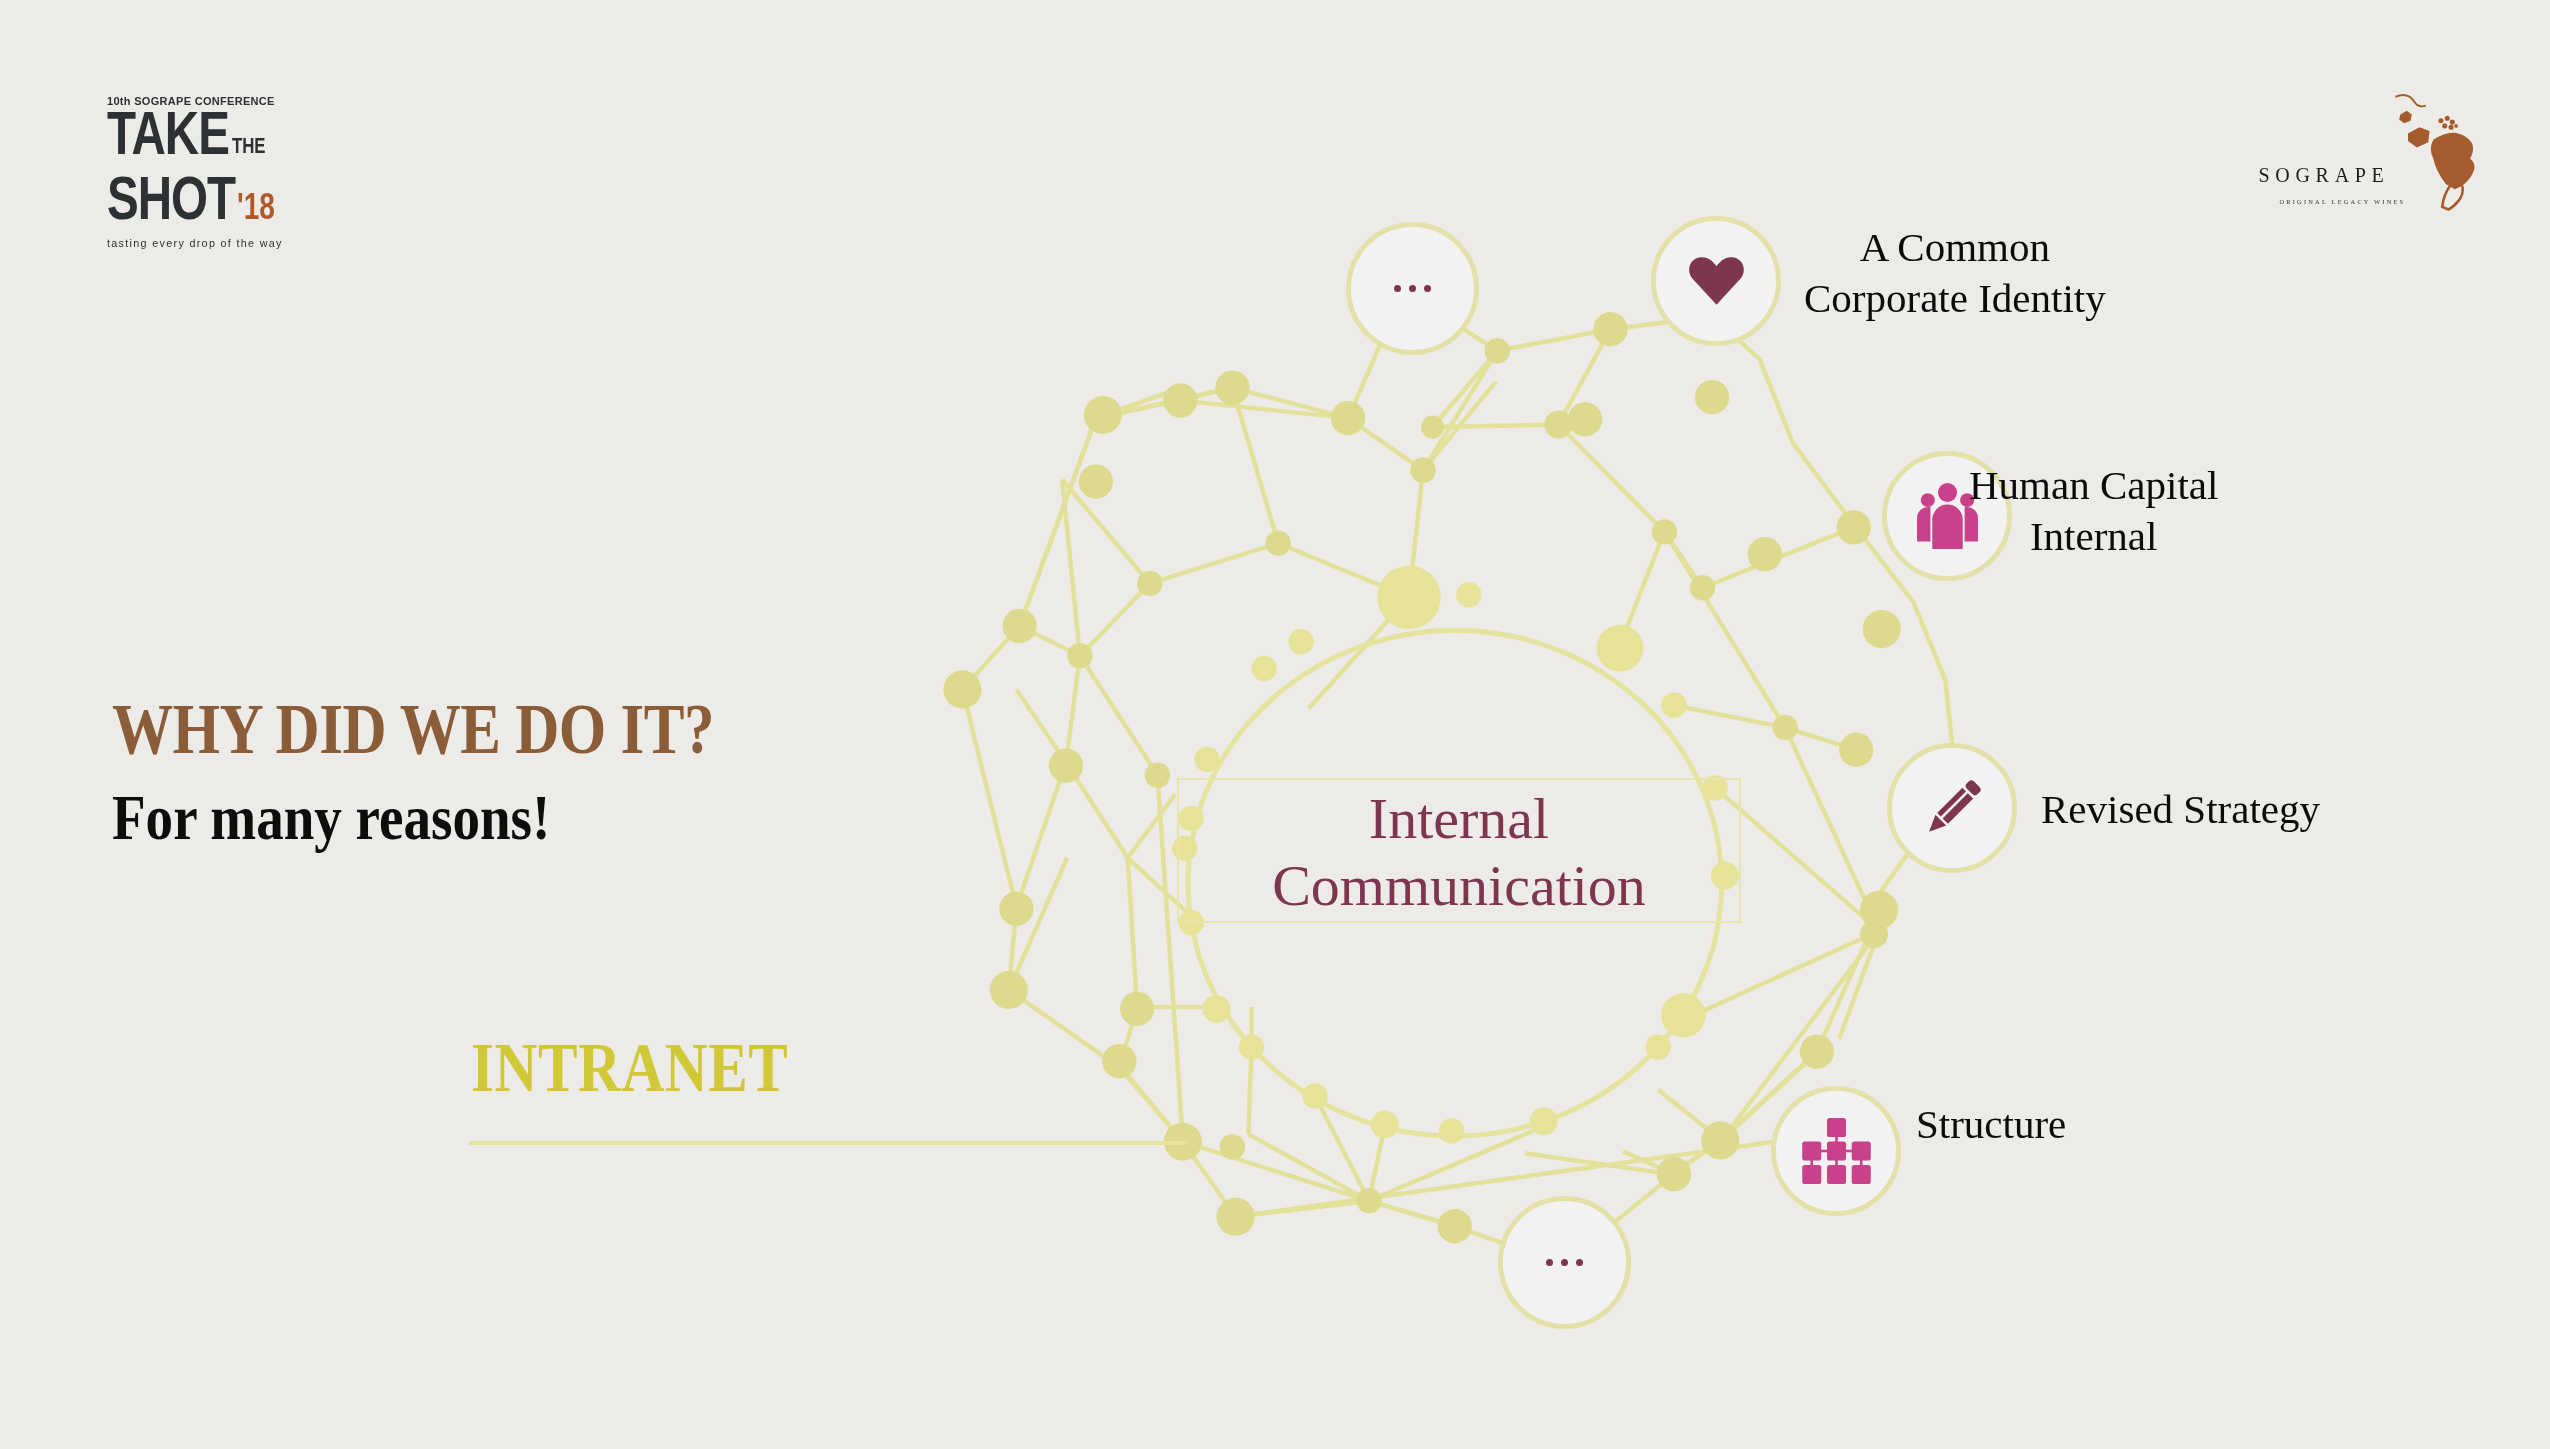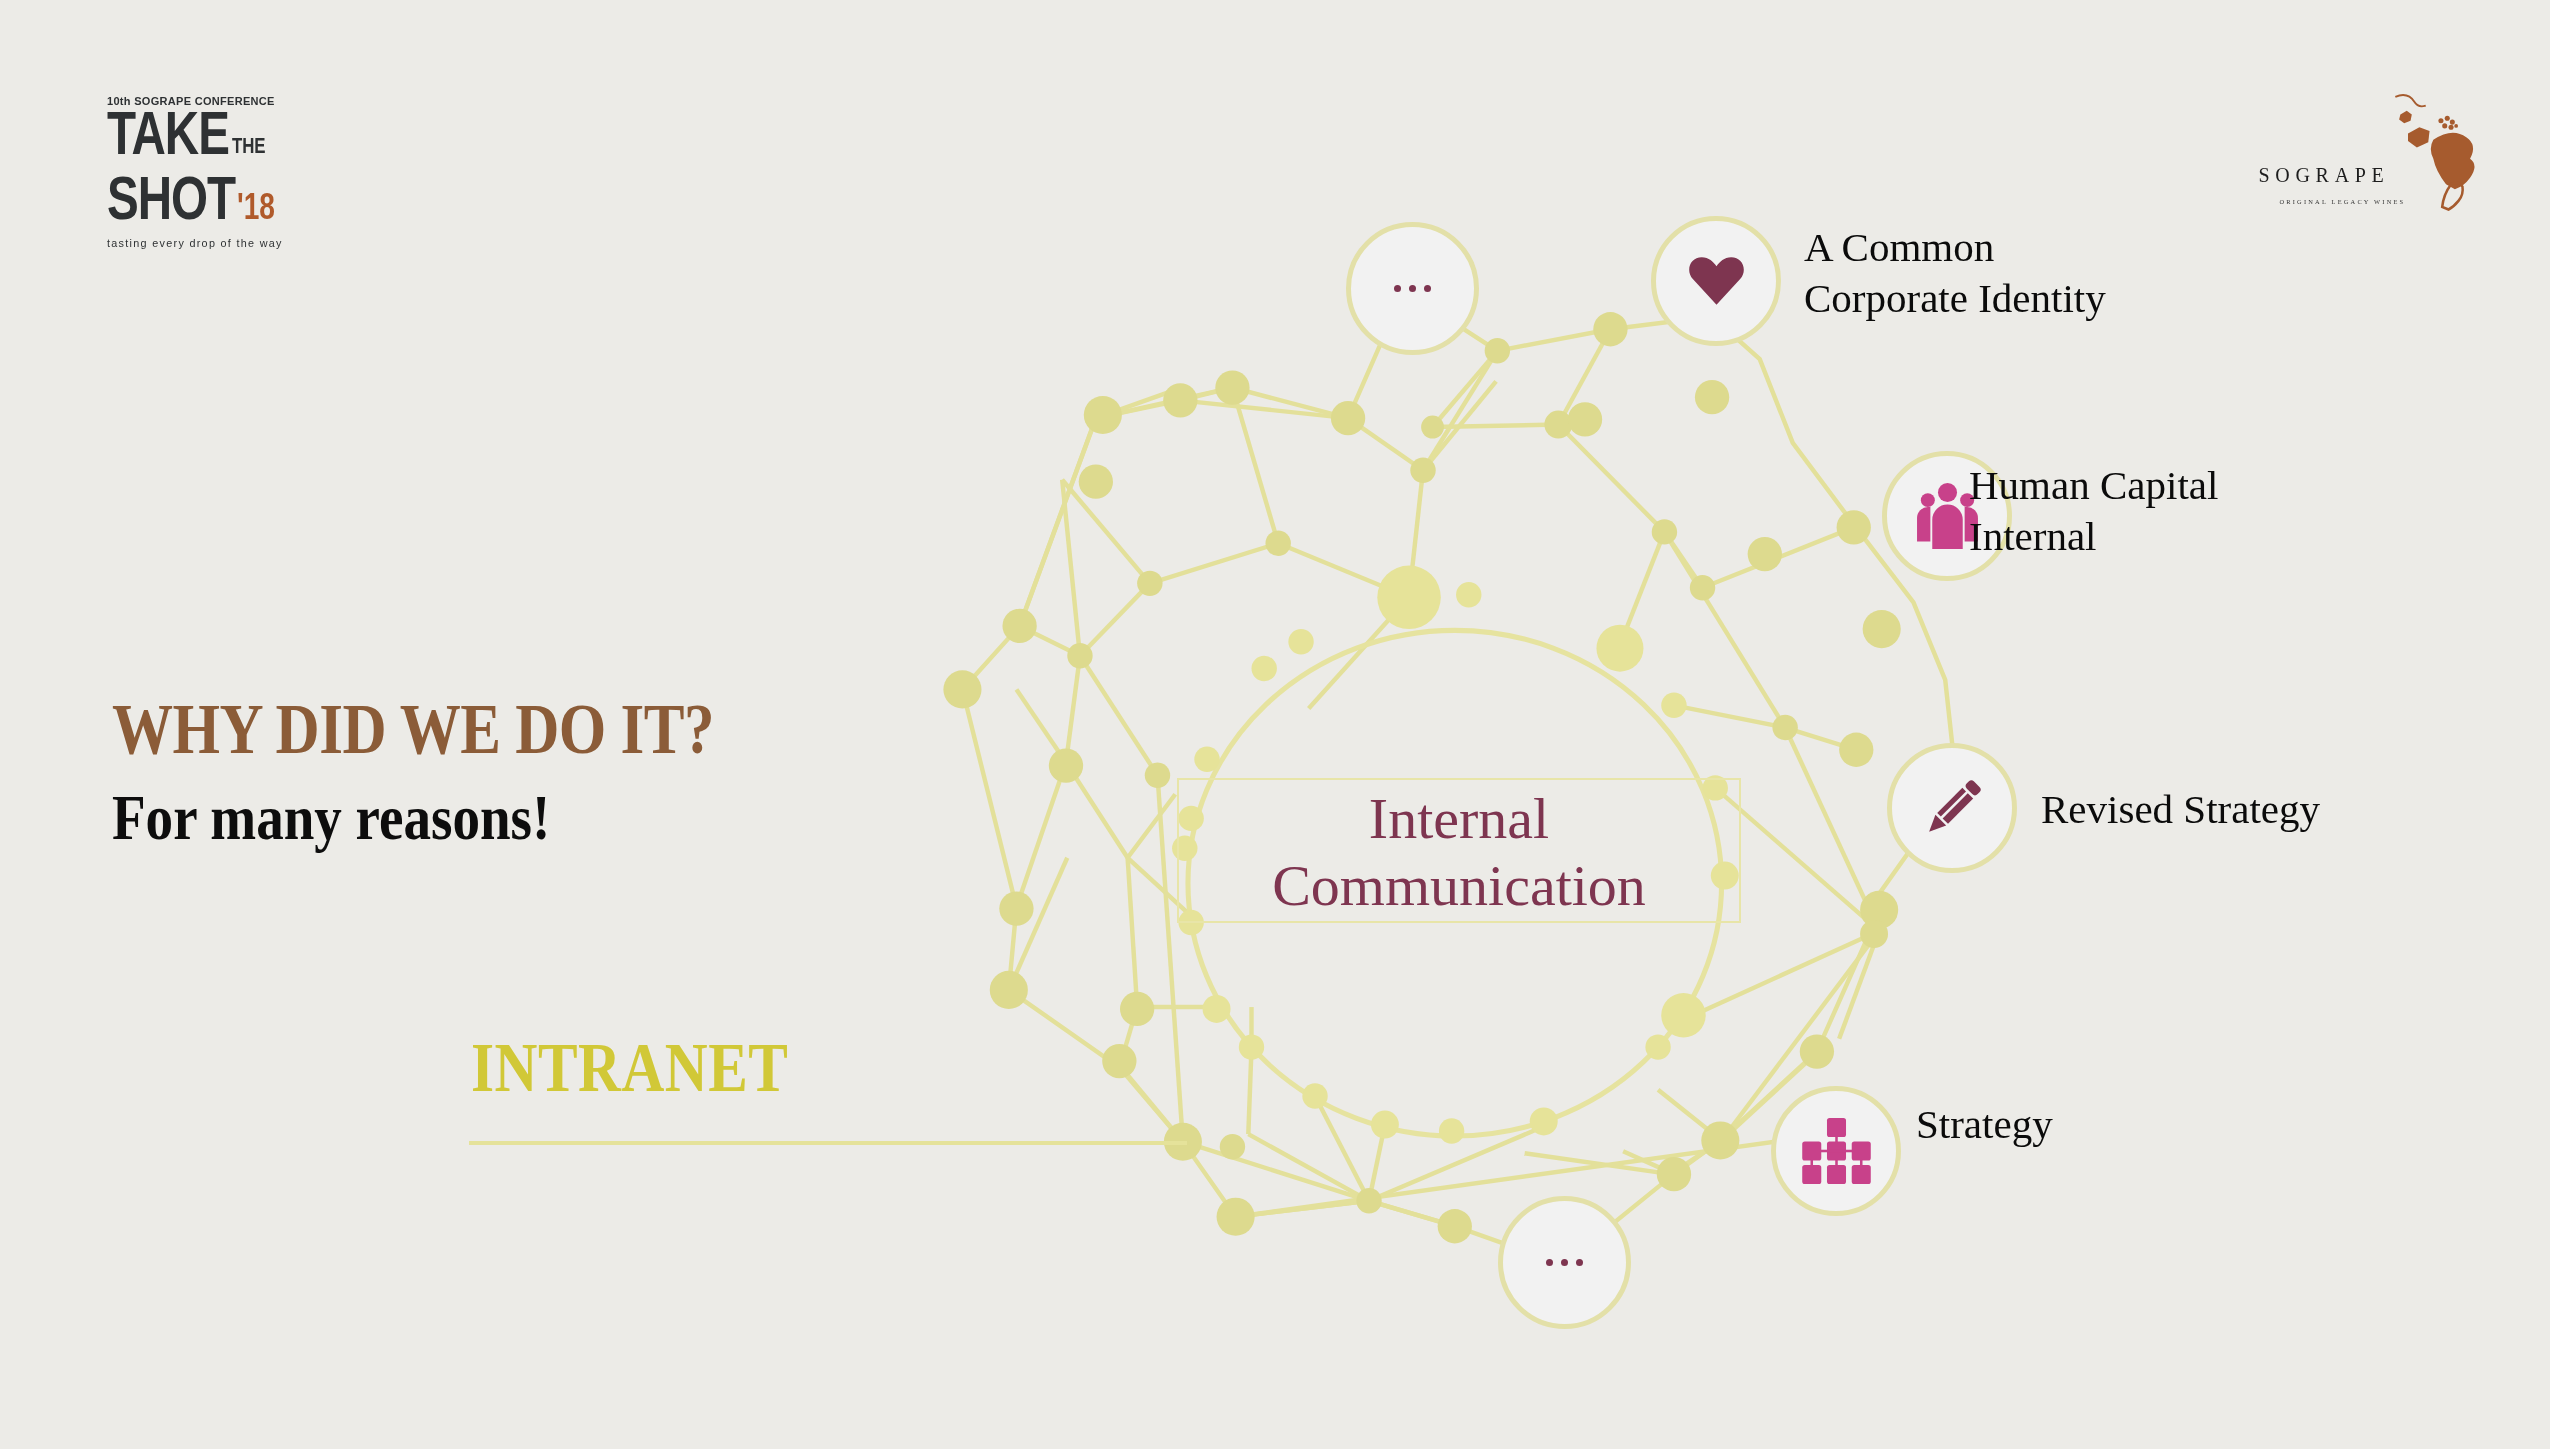--- a/index.html
+++ b/index.html
@@ -32,21 +32,21 @@
 
   
   .network { left: 0; top: 0; width: 2550px; height: 1450px; pointer-events: none; }
 
   
   .center-box { left: 1177px; top: 778px; width: 564px; height: 145px; border: 2.5px solid #E8E5A8; box-sizing: border-box; }
   .center-label { left: 1177px; top: 785px; width: 564px; text-align: center; font-size: 58px; line-height: 67px; color: #7E3550; }
 
   
   .topic-circle { width: 123px; height: 123px; border-radius: 50%; background: #F2F2F2; border: 5.7px solid #E3E0A8; box-sizing: border-box; display: flex; align-items: center; justify-content: center; }
-  .topic-label { font-size: 41px; line-height: 51px; color: #0b0b0b; white-space: nowrap; }
+  .topic-label { font-size: 41px; line-height: 51px; color: #0b0b0b; white-space: nowrap; text-align: center; }
   .dots { display: flex; gap: 7.6px; }
   .dots span { width: 7.6px; height: 7.6px; border-radius: 50%; background: #7E3550; display: block; }
 </style>
 </head>
 <body>
 
 <div class="abs conf-logo">
   <div class="kicker">10th SOGRAPE CONFERENCE</div>
   <div class="big"><span>TAKE</span><span class="the">THE</span></div>
   <div class="big"><span>SHOT</span><span class="yr">'18</span></div>
@@ -286,15 +286,15 @@
       <rect x="78" y="74" width="30" height="30" rx="4"></rect>
       <rect x="52" y="28" width="4" height="12"></rect>
       <rect x="28" y="50" width="52" height="4"></rect>
       <rect x="13" y="65" width="4" height="12"></rect>
       <rect x="52" y="65" width="4" height="12"></rect>
       <rect x="91" y="65" width="4" height="12"></rect>
     </g>
   </svg>
 </div>
 <div class="abs topic-label" style="left:1916px; top:1099px;">
-  <div>Strategy</div>
+  <div>Structure</div>
 </div>
 
 
 </body></html>

